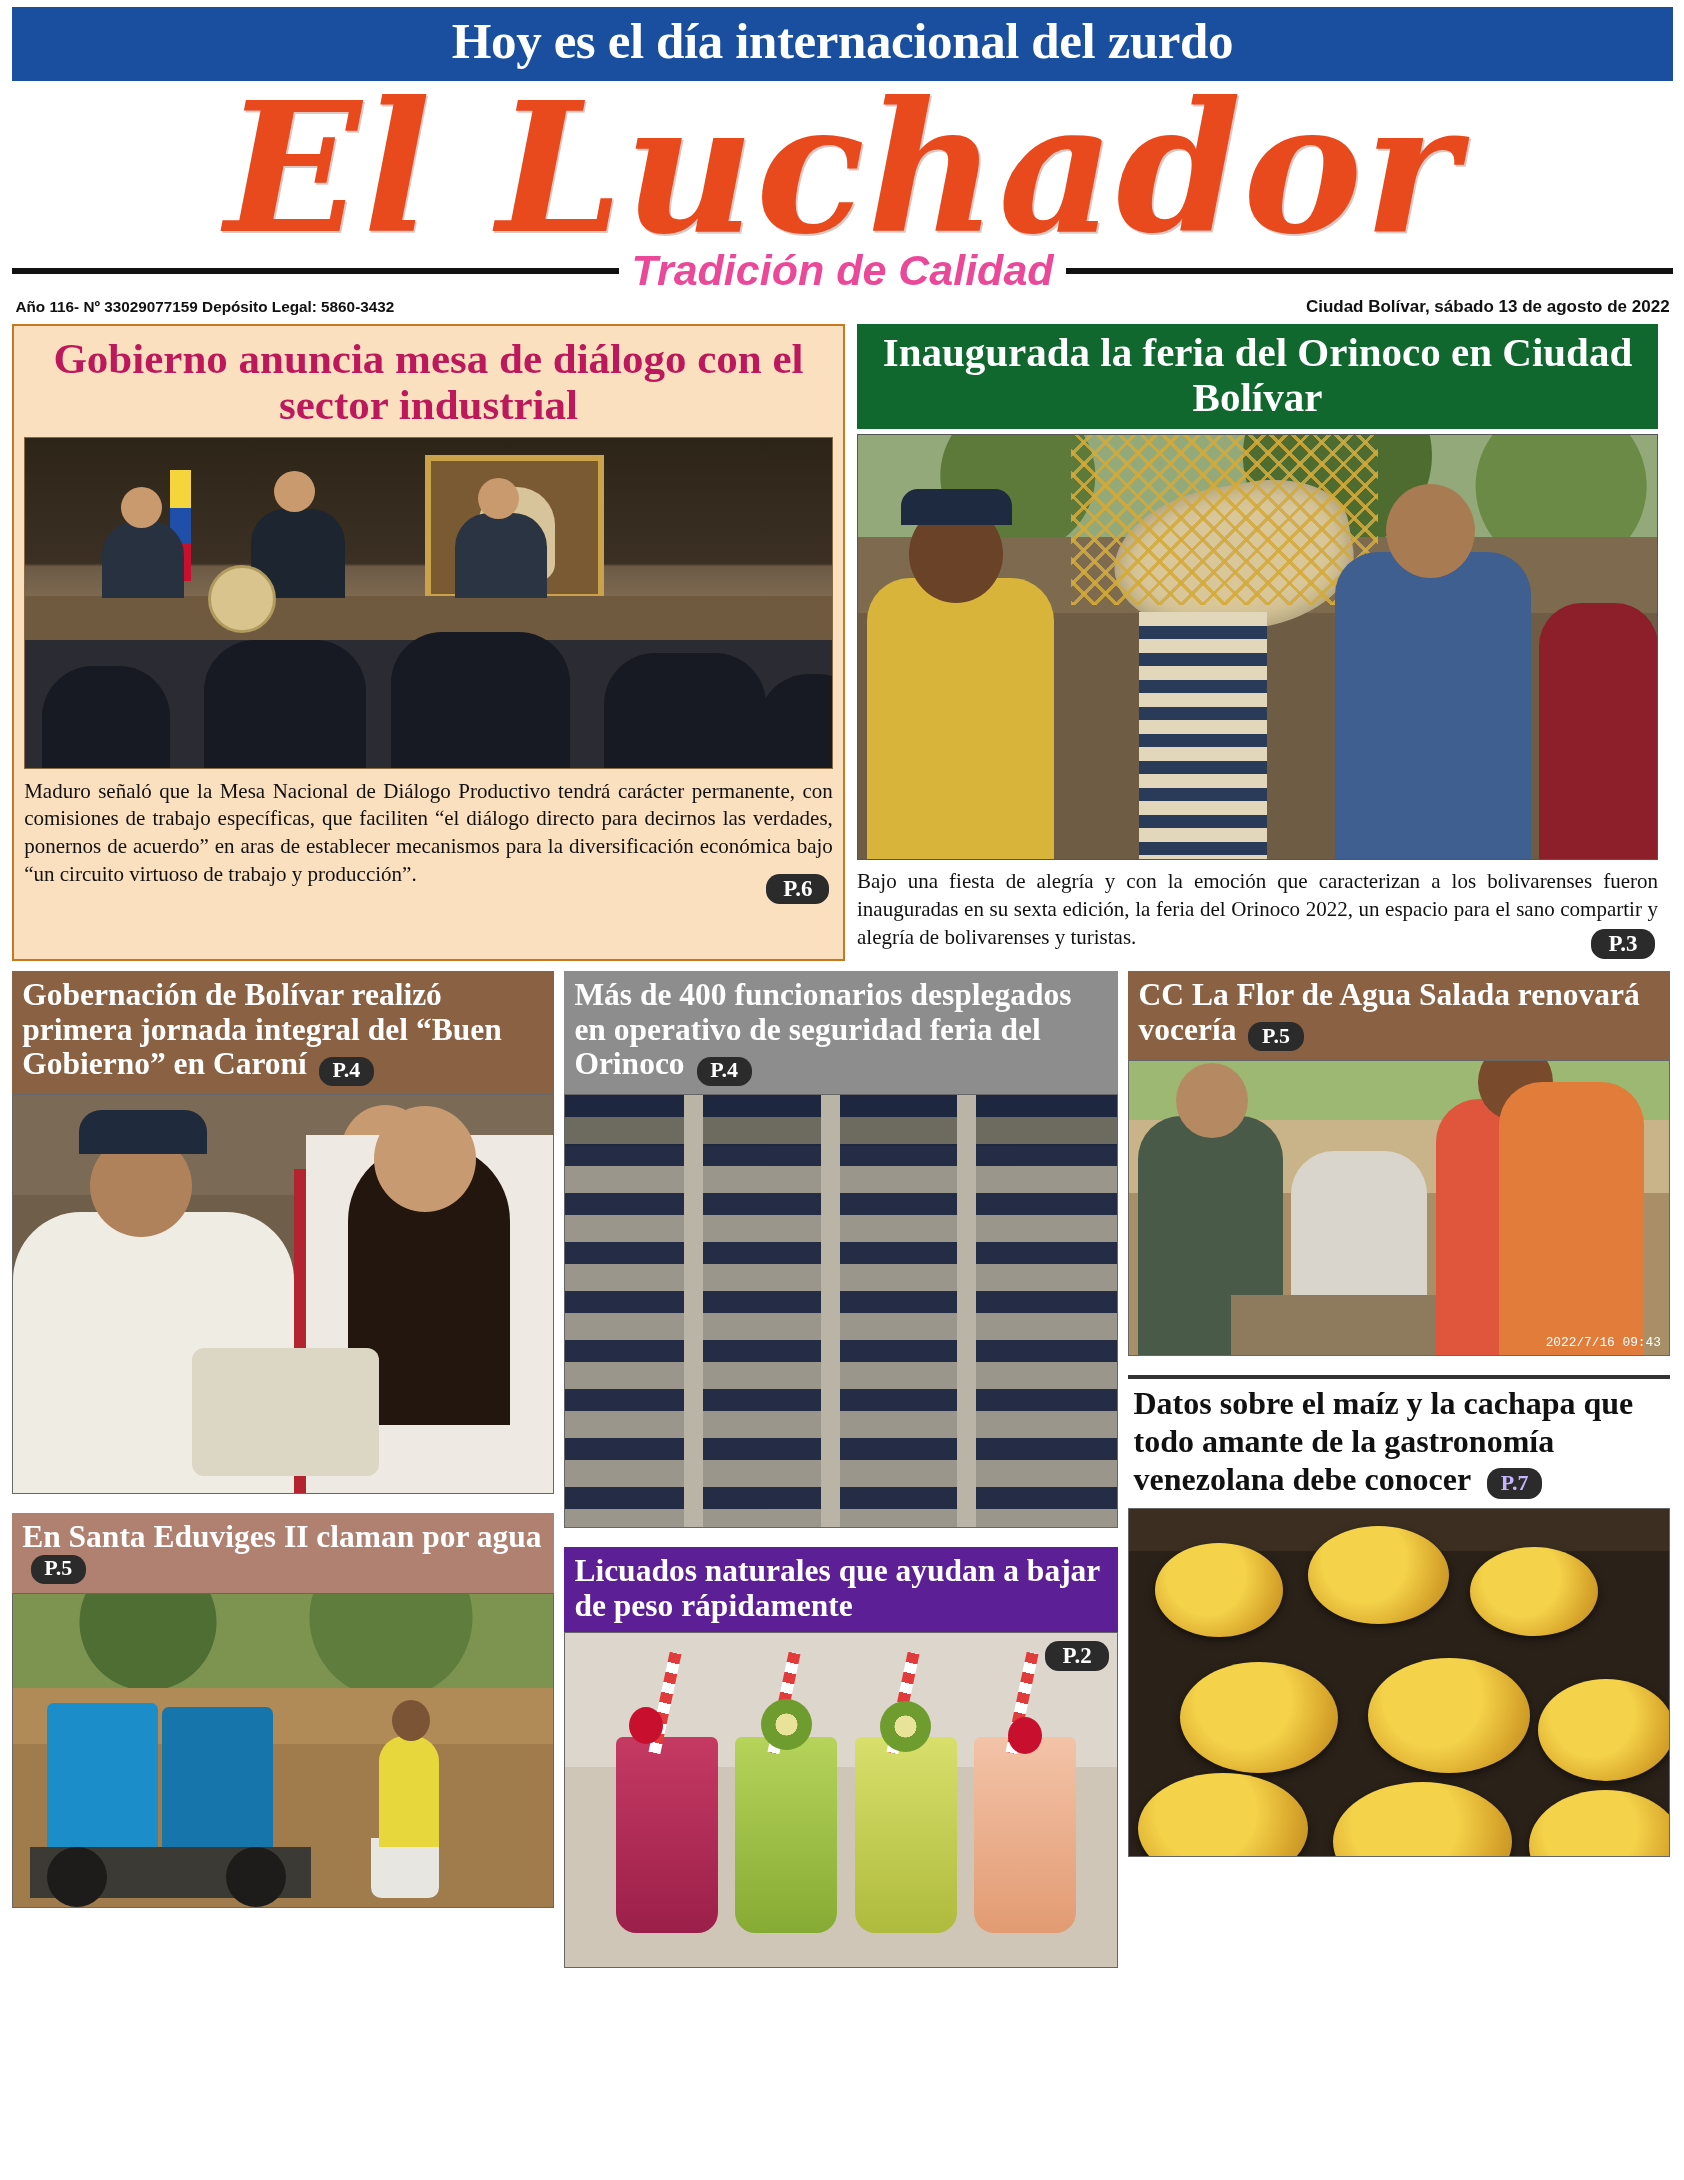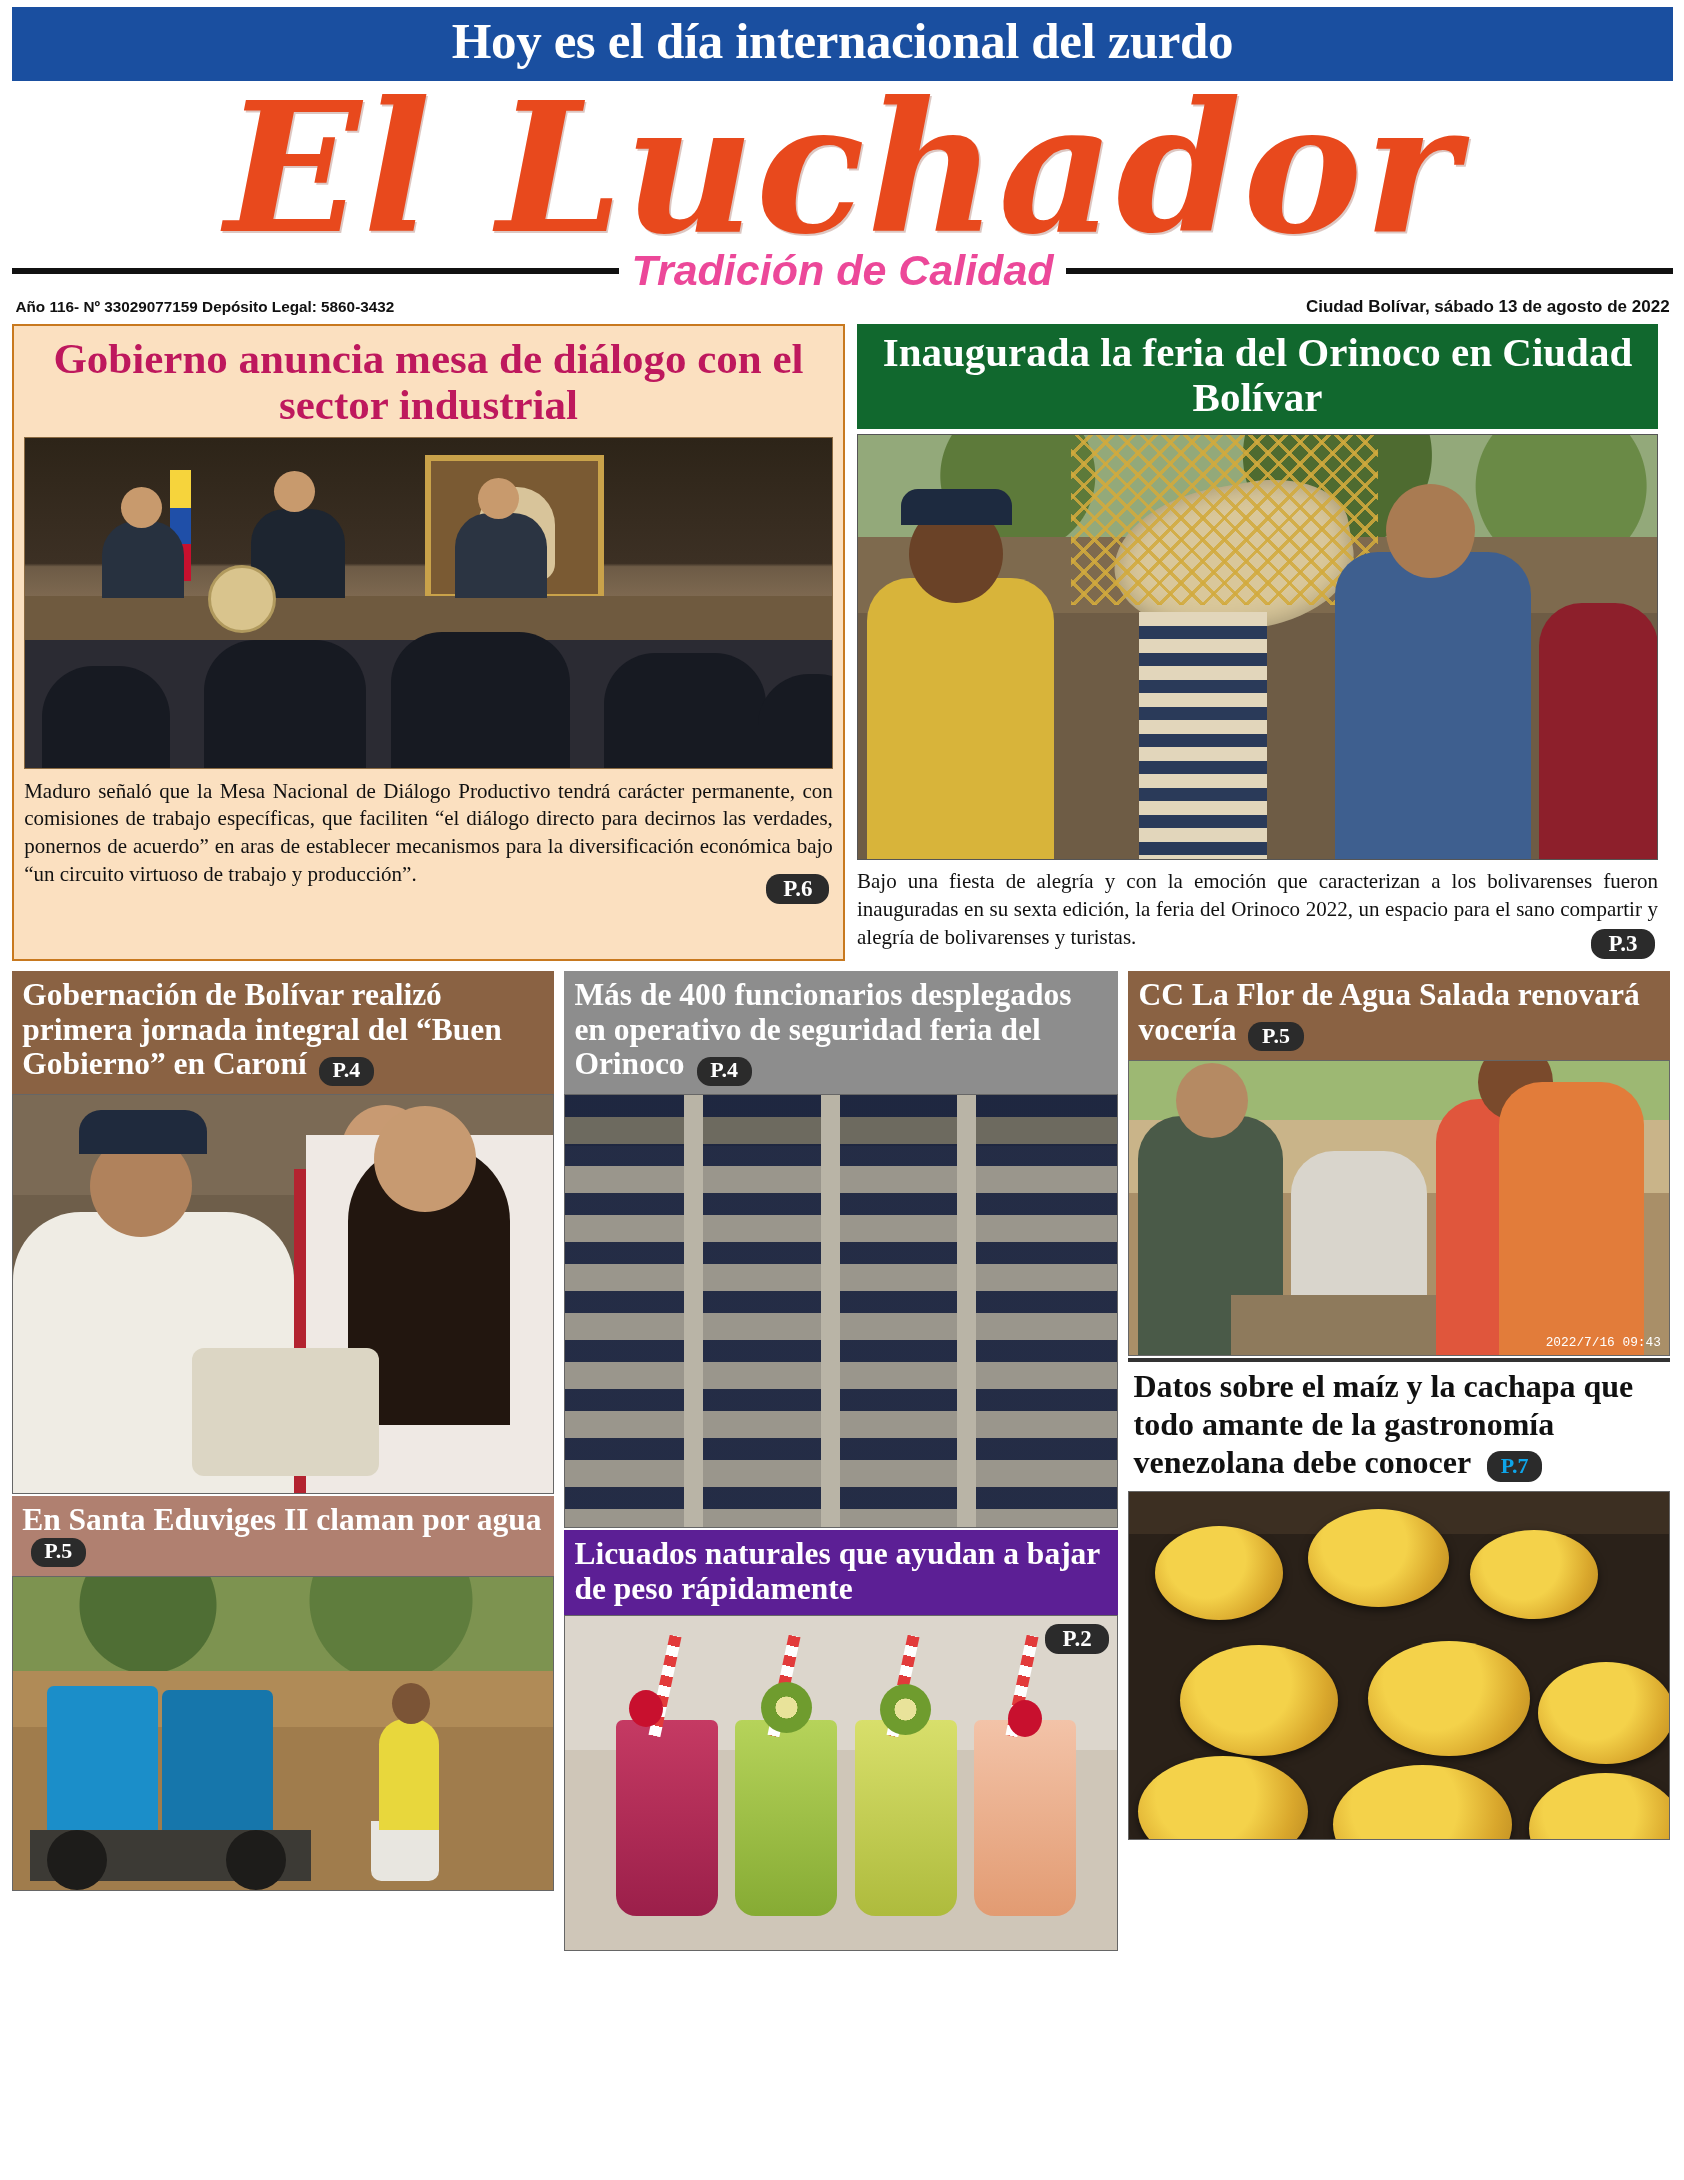--- a/index.html
+++ b/index.html
@@ -168,21 +168,21 @@
     line-height: 1;
   }
   .pbadge-float { position: absolute; right: 3.4px; bottom: 1.7px; }
 
   
   .band {
     display: flex;
     gap: 10.2px;
     margin-top: 10.2px;
   }
-  .bandcol { display: flex; flex-direction: column; gap: 2px; }
+  .bandcol { display: flex; flex-direction: column; gap: 19px; }
 
   .hdr {
     color: #fff;
     font-family: "Liberation Serif", serif;
     font-weight: bold;
     line-height: 1.1;
     padding: 6.8px 10.2px 8.5px 10.2px;
     position: relative;
   }
   .hdr.brown { background: #8a6243; }
@@ -497,21 +497,21 @@
           <div class="p c3"></div>
           <div class="c3h"></div>
           <div class="p c4"></div>
           <div class="stamp">2022/7/16 09:43</div>
         </div>
       </div>
 
       <div class="maiz-block">
         <div class="maiz-title">
           <span>Datos sobre el maíz y la cachapa que todo amante de la gastronomía venezolana debe conocer</span>
-          <span class="badge-inline" style="background:#2b2b2b;color:#0ea5e9;border-radius:13.6px;font-size:22px;padding:1.7px 13.6px 3.4px 13.6px;margin-left:8.5px;display:inline-block;text-align:right;">P.7</span>
+          <span class="badge-inline" style="background:#2b2b2b;color:#c4b5fd;border-radius:13.6px;font-size:22px;padding:1.7px 13.6px 3.4px 13.6px;margin-left:8.5px;display:inline-block;text-align:right;">P.7</span>
         </div>
         <div class="photo ph-maiz" style="height:349px;margin-top:8.5px;">
           <div class="cachapa" style="left:25.6px;top:34px;width:128px;height:94px;"></div>
           <div class="cachapa" style="left:179px;top:17px;width:141px;height:98px;"></div>
           <div class="cachapa" style="left:341px;top:38px;width:128px;height:89px;"></div>
           <div class="cachapa" style="left:51px;top:153px;width:158px;height:111px;"></div>
           <div class="cachapa" style="left:239px;top:149px;width:162px;height:115px;"></div>
           <div class="cachapa" style="left:409px;top:170px;width:136px;height:102px;"></div>
           <div class="cachapa" style="left:8.5px;top:264px;width:170px;height:111px;"></div>
           <div class="cachapa" style="left:204px;top:273px;width:179px;height:119px;"></div>

